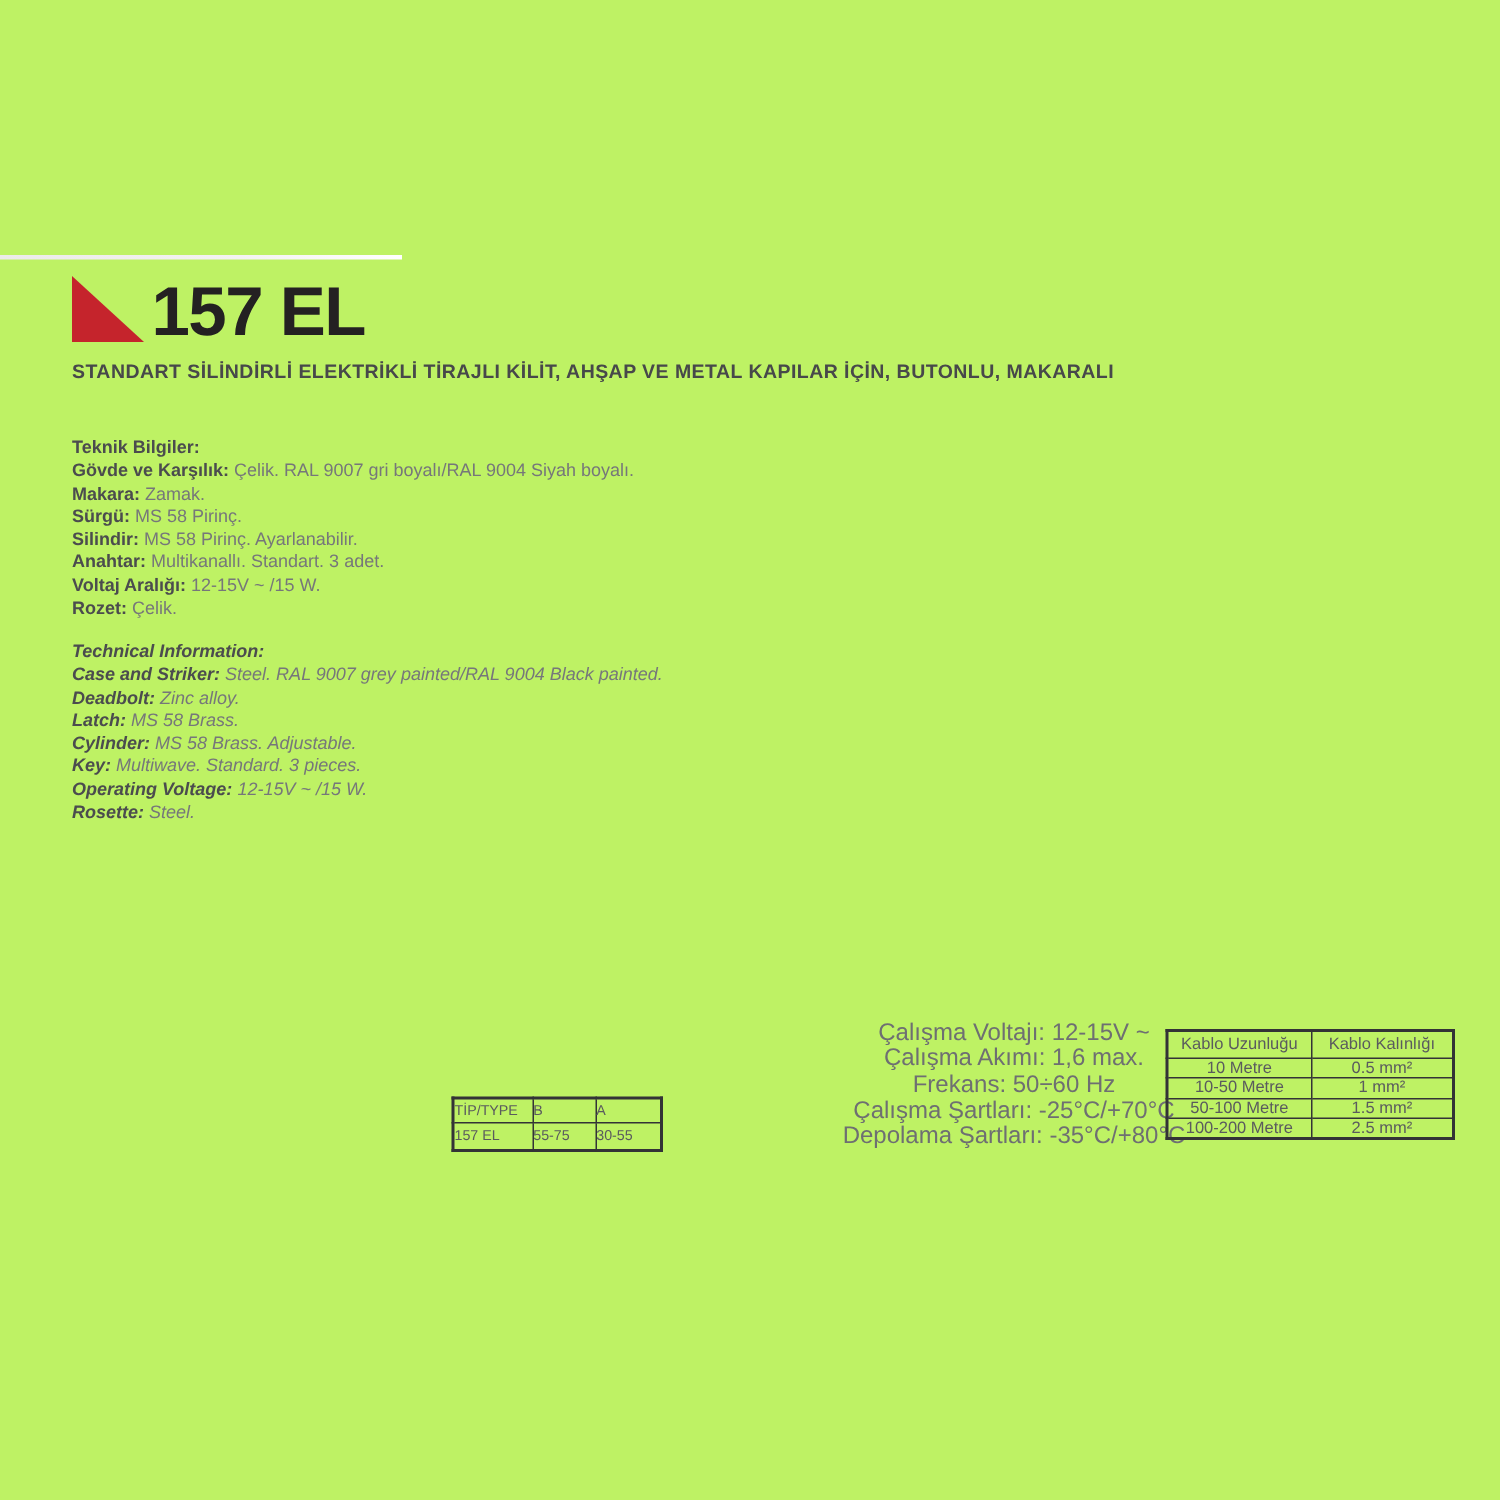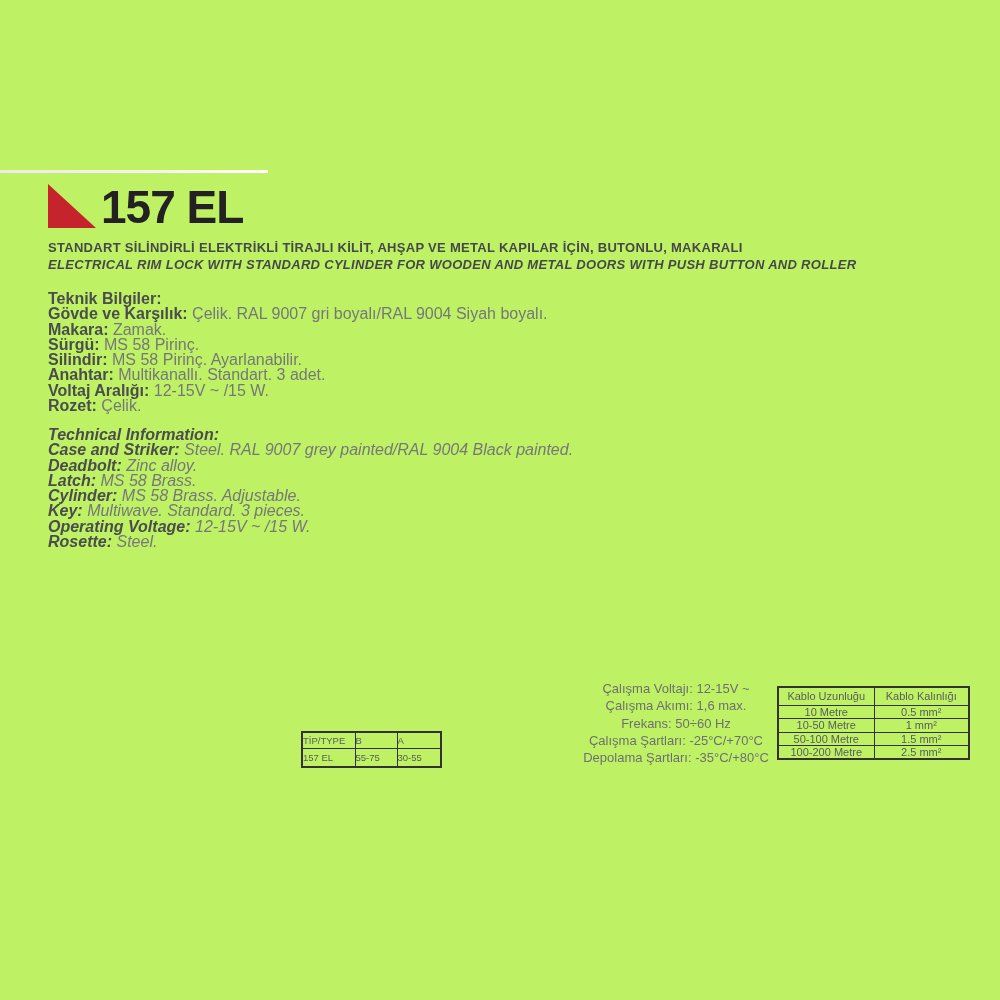--- a/index.html
+++ b/index.html
@@ -33,21 +33,21 @@
     letter-spacing:0.3px; white-space:nowrap;
   }
   .subtitle-en {
     position:absolute; left:48px; top:257px;
     font-size:13px; font-weight:700; font-style:italic; color:#47484a;
     letter-spacing:0.3px; white-space:nowrap;
   }
   
   .info-section {
     position:absolute; left:48px;
-    font-size:16px; line-height:15.3px; color:#76777a;
+    font-size:12px; line-height:15.3px; color:#76777a;
     white-space:nowrap;
   }
   .info-section.tr { top:291px; }
   .info-section.en { top:427px; font-style:italic; }
   .info-title { font-weight:700; color:#4b4c4e; }
   .info-line .lbl { font-weight:700; color:#4b4c4e; }
   .info-line .val { color:#76777a;margin-top:12px; }
   
   .type-table {
     position:absolute; left:301px; top:731px;
@@ -60,21 +60,21 @@
     height:16px; vertical-align:middle;
   }
   .type-table { border:2px solid #333336; }
   .type-table tr:last-child td { height:19px; }
   .type-table td.c1 { width:53px; }
   .type-table td.c2 { width:42px; }
   .type-table td.c3 { width:44px; }
 
   .elec-specs {
     position:absolute; left:560px; top:680px; width:232px;
-    text-align:center; font-size:13px; line-height:17.3px;
+    text-align:center; font-size:16px; line-height:17.3px;
     color:#6e6f72; white-space:nowrap;
   }
 
   .cable-table {
     position:absolute; left:777px; top:686px;
     border-collapse:collapse;
     font-size:11px; color:#5a5b5e; text-align:center;
   }
   .cable-table { border:2px solid #333336; }
   .cable-table td {
@@ -89,21 +89,20 @@
 </head>
 <body>
 
 <div class="page">
 
   <div class="scan-artifact"></div>
 
   <div class="triangle"></div>
   <div class="product-title">157 EL</div>
   <div class="subtitle-tr">STANDART SİLİNDİRLİ ELEKTRİKLİ TİRAJLI KİLİT, AHŞAP VE METAL KAPILAR İÇİN, BUTONLU, MAKARALI</div>
-  <div class="subtitle-en">ELECTRICAL RIM LOCK WITH STANDARD CYLINDER FOR WOODEN AND METAL DOORS WITH PUSH BUTTON AND ROLLER</div>
 
   <div class="info-section tr">
     <div class="info-title">Teknik Bilgiler:</div>
     <div class="info-line"><span class="lbl">Gövde ve Karşılık:</span> <span class="val">Çelik. RAL 9007 gri boyalı/RAL 9004 Siyah boyalı.</span></div>
     <div class="info-line"><span class="lbl">Makara:</span> <span class="val">Zamak.</span></div>
     <div class="info-line"><span class="lbl">Sürgü:</span> <span class="val">MS 58 Pirinç.</span></div>
     <div class="info-line"><span class="lbl">Silindir:</span> <span class="val">MS 58 Pirinç. Ayarlanabilir.</span></div>
     <div class="info-line"><span class="lbl">Anahtar:</span> <span class="val">Multikanallı. Standart. 3 adet.</span></div>
     <div class="info-line"><span class="lbl">Voltaj Aralığı:</span> <span class="val">12-15V ~ /15 W.</span></div>
     <div class="info-line"><span class="lbl">Rozet:</span> <span class="val">Çelik.</span></div>

